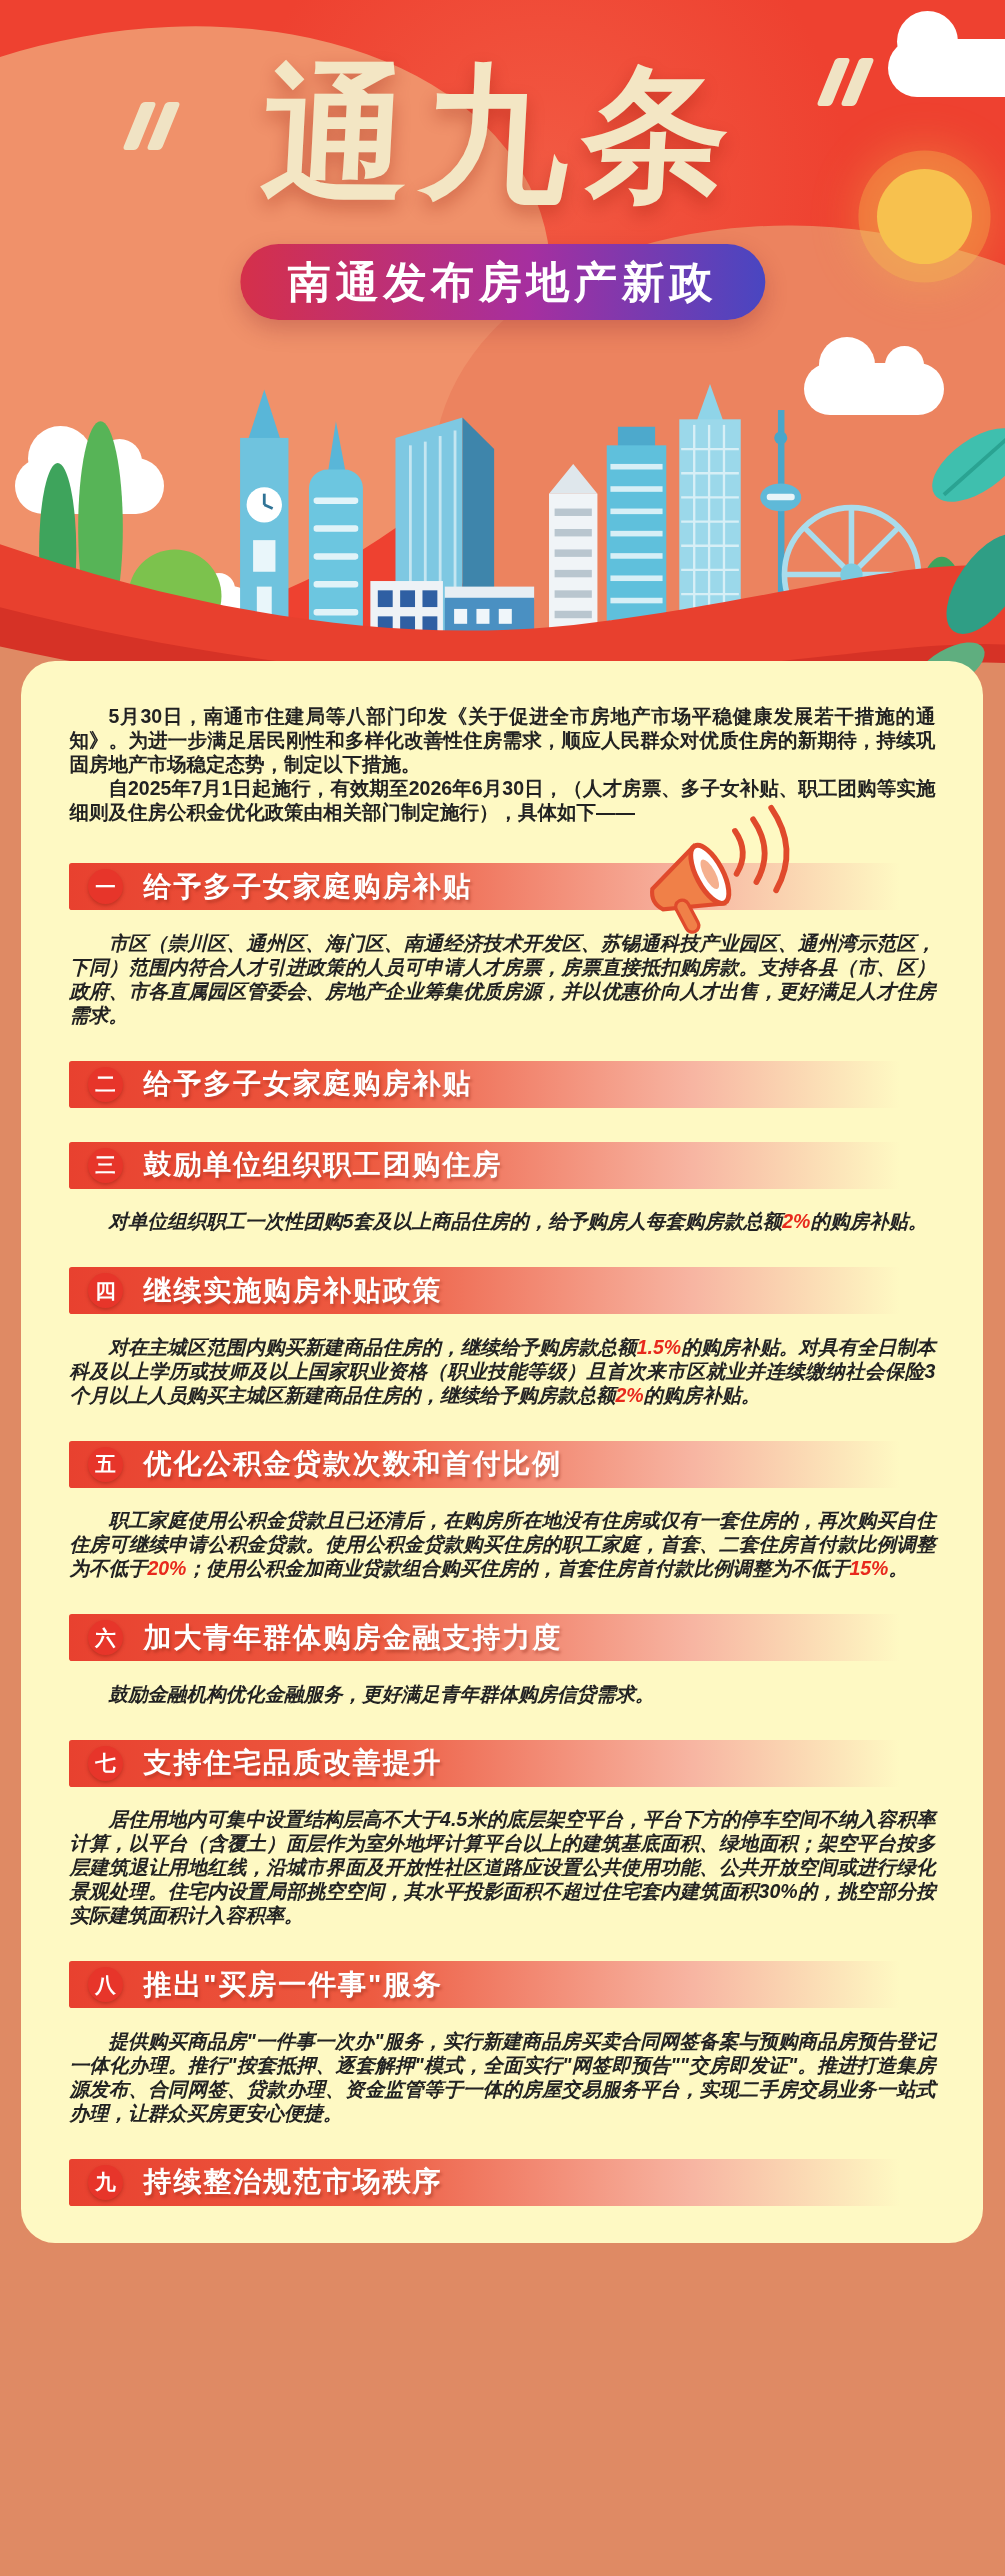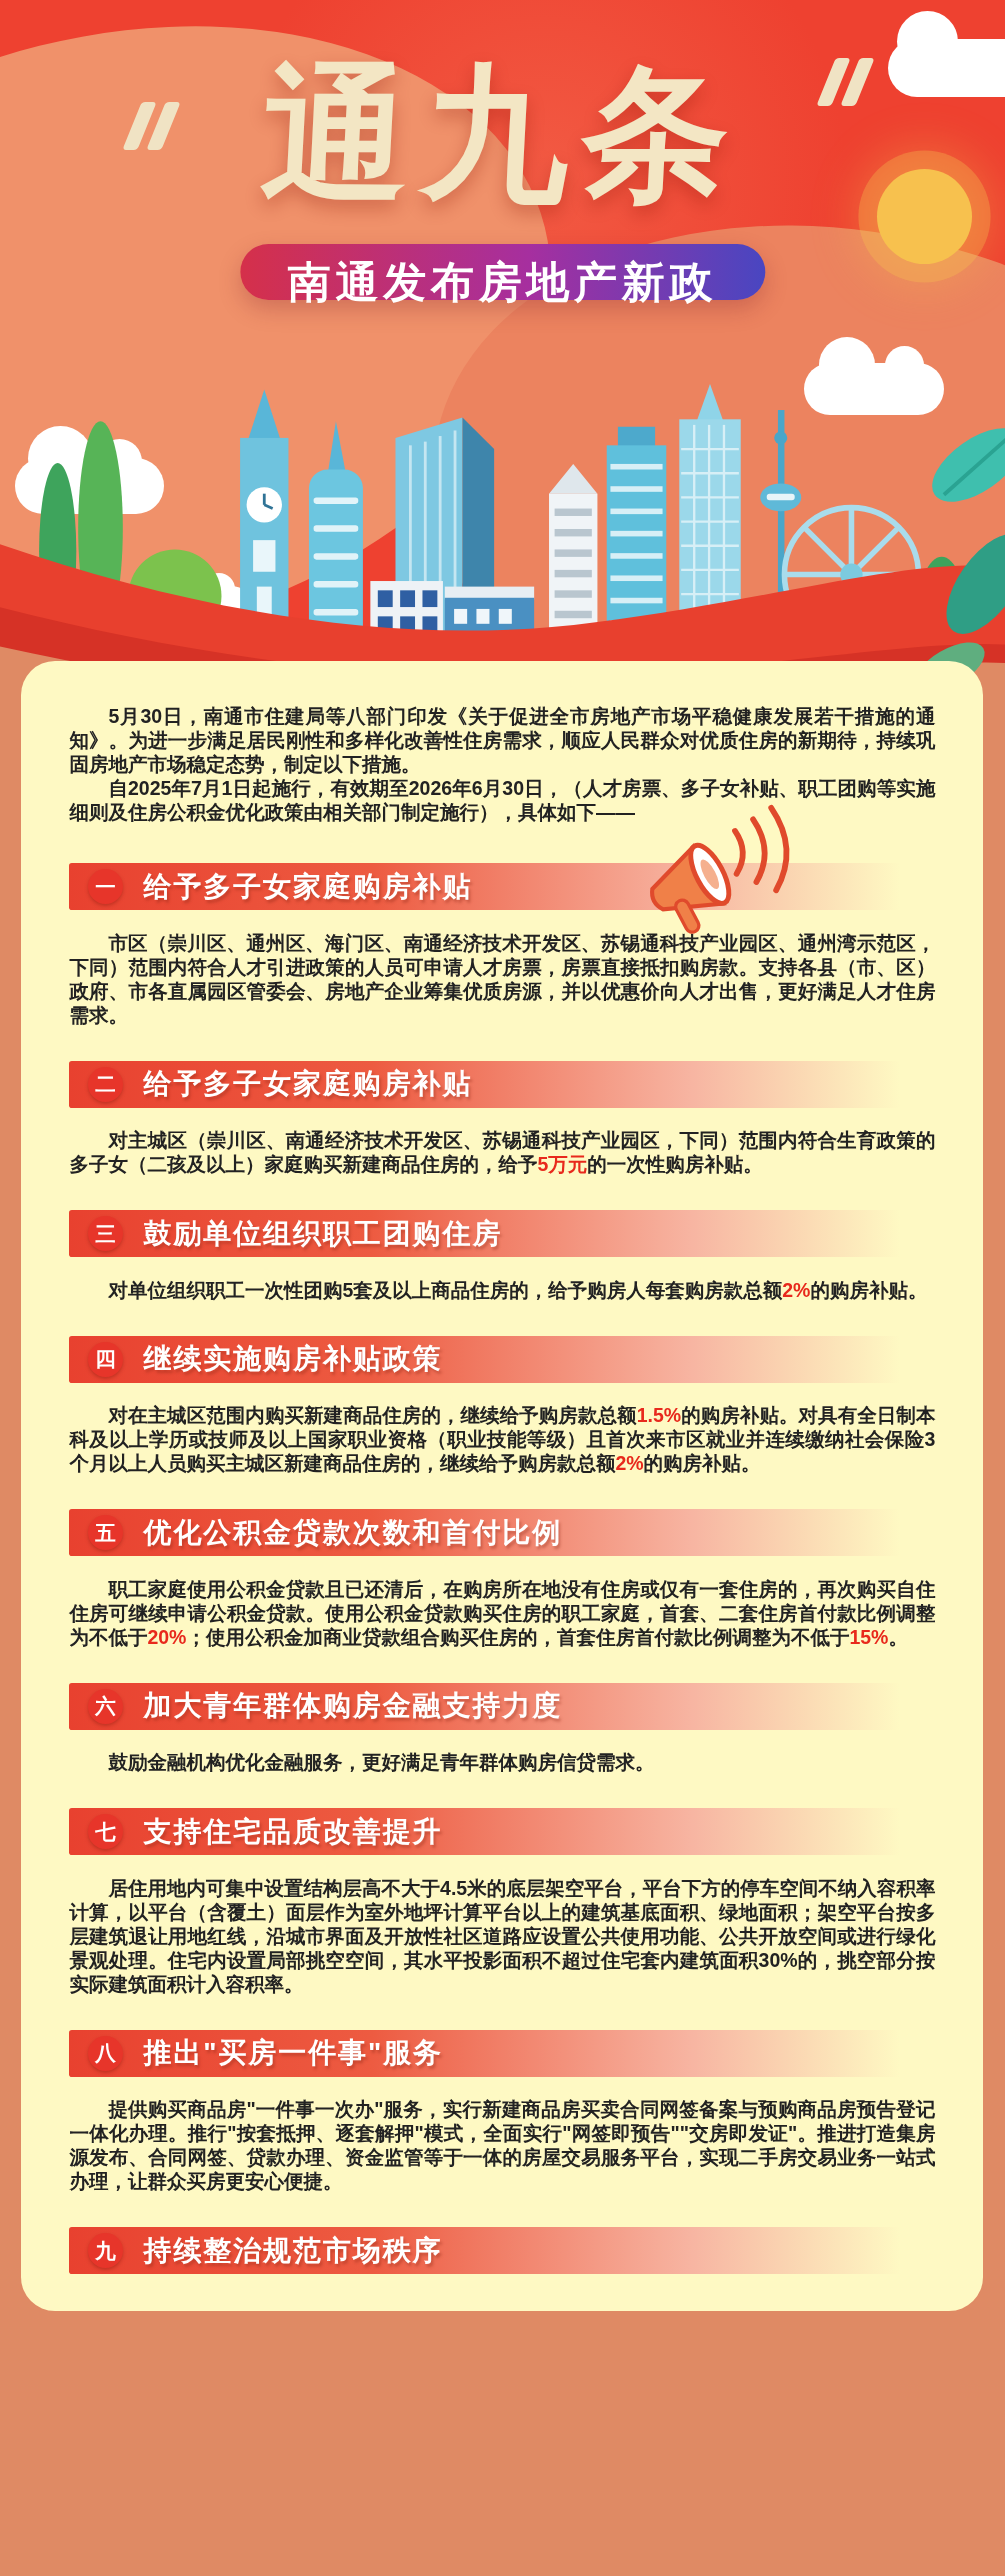--- a/index.html
+++ b/index.html
@@ -28,21 +28,21 @@
   .sun{position:absolute;left:877px;top:169px;width:95px;height:95px;border-radius:50%;
        background:#f7c14e;box-shadow:0 0 0 18.6px rgba(246,190,78,.33),0 0 43px 24px rgba(246,190,78,.28);}
   .hero-title{position:absolute;left:0;top:54px;width:100%;text-align:center;
        font-size:147px;font-weight:900;color:#f3e6c4;letter-spacing:13px;line-height:1.1;
        transform:skewX(-3deg);text-shadow:0 8.4px 18.6px rgba(140,20,5,.32);white-space:nowrap;}
   .q{position:absolute;display:flex;gap:9.3px;}
   .q i{display:block;width:15px;height:48px;background:#f0e3c4;border-radius:3.7px;transform:skewX(-22deg);}
   .q-open{left:132px;top:102px;}
   .q-close{right:140px;top:58px;}
   .hero-pill{position:absolute;left:50%;top:244px;transform:translateX(-50%);
-       height:56px;line-height:76px;padding:0 48px;border-radius:41px;white-space:nowrap;
+       height:76px;line-height:76px;padding:0 48px;border-radius:41px;white-space:nowrap;
        background:linear-gradient(90deg,#d5304a 0%,#a62f9f 55%,#4946c1 100%);
        color:#fff;font-size:43px;font-weight:800;letter-spacing:4.7px;
        box-shadow:0 9.3px 22.3px rgba(120,20,40,.25);}
   .skyline{position:absolute;left:0;bottom:7.4px;width:1005px;height:316px;}
 
   
   .wave{position:absolute;left:0;top:507px;width:1005px;height:223px;}
   .leaves{position:absolute;right:-5.6px;top:398px;width:123px;height:307px;}
 
   
@@ -53,21 +53,21 @@
   .intro{margin-bottom:39px;}
   .policy{margin-top:34px;}
   .policy:first-child{margin-top:0;}
   .sec-bar{position:relative;display:flex;align-items:center;height:47px;border-radius:2.8px;
         background:linear-gradient(90deg,#e8412f 0%,#ed5b41 35%,#f7b5a2 72%,rgba(252,238,232,0) 96%);}
   .sec-badge{flex:0 0 auto;width:35px;height:35px;margin-left:18.6px;border-radius:50%;
         background:#e7352a;color:#fff;display:flex;align-items:center;justify-content:center;
         font-size:20.5px;font-weight:700;box-shadow:0 1.9px 3.7px rgba(120,20,10,.35);}
   .sec-title{margin:0 0 0 20.5px;font-size:28px;font-weight:800;color:#fff;letter-spacing:1.9px;
         text-shadow:1.9px 2.8px 2.8px rgba(140,40,20,.38);white-space:nowrap;}
-  .sec-body{margin-top:20.5px;}
+  .sec-body{margin-top:20.5px;font-style:italic;}
   .hl{color:#e8291c;}
   .megaphone{position:absolute;right:119px;top:-65px;width:195px;height:140px;pointer-events:none;}
 </style>
 </head>
 <body>
 
 <div class="page">
 
   <div class="hero">
     <div class="blob blob-left"></div>
@@ -262,21 +262,20 @@
   </section>
 
   <section class="policy">
     <div class="sec-bar">
       <span class="sec-badge">
         <span class="sec-num">二</span>
       </span>
       <h2 class="sec-title">给予多子女家庭购房补贴</h2>
 
     </div>
-    <p class="sec-body"><span>对主城区（崇川区、南通经济技术开发区、苏锡通科技产业园区，下同）范围内符合生育政策的多子女（二孩及以上）家庭购买新建商品住房的，给予</span><span class="hl">5万元</span><span>的一次性购房补贴。</span></p>
   </section>
 
   <section class="policy">
     <div class="sec-bar">
       <span class="sec-badge">
         <span class="sec-num">三</span>
       </span>
       <h2 class="sec-title">鼓励单位组织职工团购住房</h2>
 
     </div>

